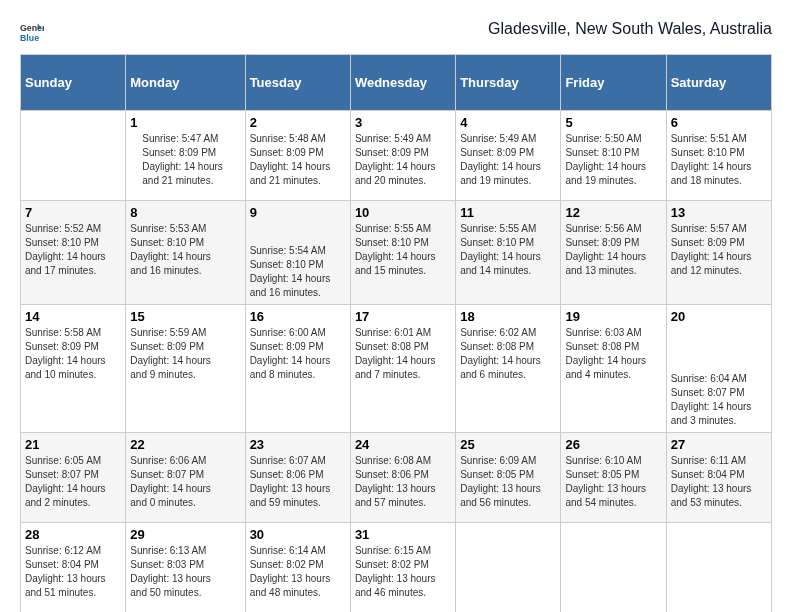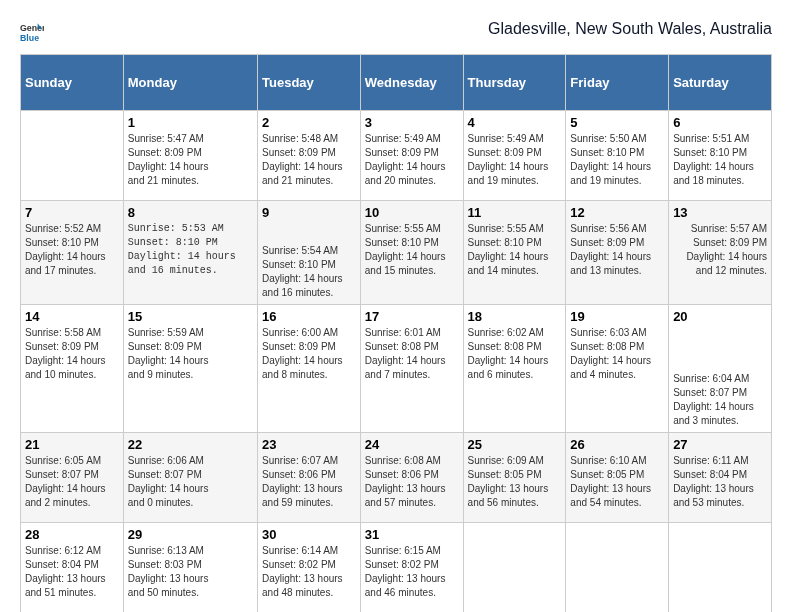--- a/index.html
+++ b/index.html
@@ -102,21 +102,21 @@
       <th>Thursday</th>
       <th>Friday</th>
       <th>Saturday</th>
     </tr>
   </thead>
   <tbody id="calendar-body">
   <tr>
         <td></td>
         <td>
           <span class="day-number">1</span>
-          <div class="day-info" style="white-space: pre-line;">Sunrise: 5:47 AM
+          <div class="day-info" style="white-space: pre-line; margin-left: 12px;">Sunrise: 5:47 AM
 Sunset: 8:09 PM
 Daylight: 14 hours
 and 21 minutes.</div>
         </td>
         <td>
           <span class="day-number">2</span>
           <div class="day-info" style="white-space: pre-line;">Sunrise: 5:48 AM
 Sunset: 8:09 PM
 Daylight: 14 hours
 and 21 minutes.</div>
@@ -153,21 +153,21 @@
       <tr>
         <td>
           <span class="day-number">7</span>
           <div class="day-info" style="white-space: pre-line;">Sunrise: 5:52 AM
 Sunset: 8:10 PM
 Daylight: 14 hours
 and 17 minutes.</div>
         </td>
         <td>
           <span class="day-number">8</span>
-          <div class="day-info" style="white-space: pre-line; font-family: Liberation Mono, monospace;">Sunrise: 5:53 AM
+          <div class="day-info" style="white-space: pre-line;">Sunrise: 5:53 AM
 Sunset: 8:10 PM
 Daylight: 14 hours
 and 16 minutes.</div>
         </td>
         <td>
           <span class="day-number">9</span>
           <div class="day-info" style="white-space: pre-line; margin-top: 24px;">Sunrise: 5:54 AM
 Sunset: 8:10 PM
 Daylight: 14 hours
 and 16 minutes.</div>
@@ -188,21 +188,21 @@
         </td>
         <td>
           <span class="day-number">12</span>
           <div class="day-info" style="white-space: pre-line;">Sunrise: 5:56 AM
 Sunset: 8:09 PM
 Daylight: 14 hours
 and 13 minutes.</div>
         </td>
         <td>
           <span class="day-number">13</span>
-          <div class="day-info" style="white-space: pre-line; text-align: right;">Sunrise: 5:57 AM
+          <div class="day-info" style="white-space: pre-line;">Sunrise: 5:57 AM
 Sunset: 8:09 PM
 Daylight: 14 hours
 and 12 minutes.</div>
         </td>
       </tr>
       <tr>
         <td>
           <span class="day-number">14</span>
           <div class="day-info" style="white-space: pre-line;">Sunrise: 5:58 AM
 Sunset: 8:09 PM

